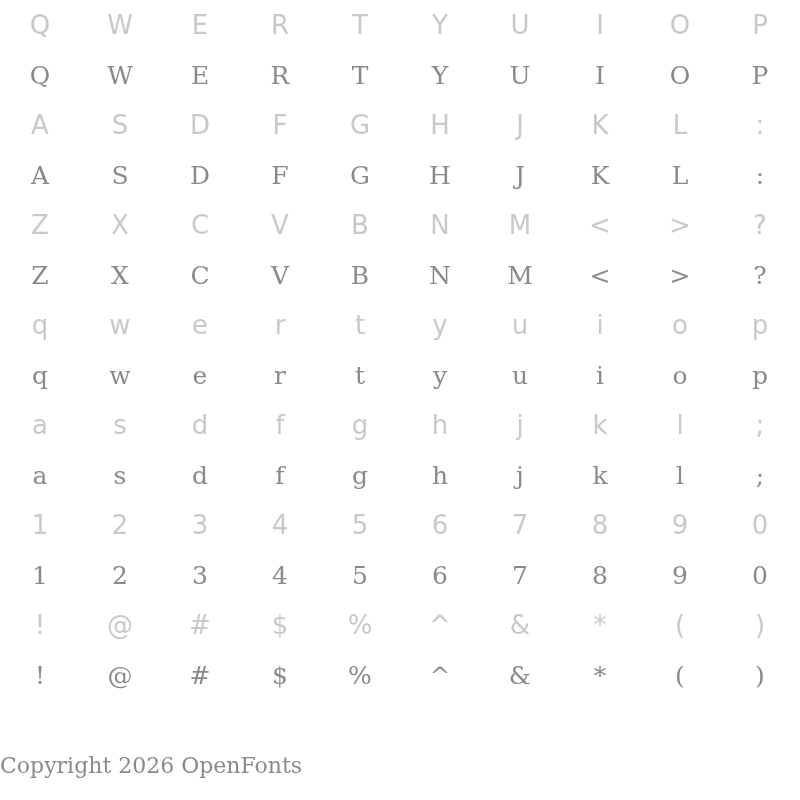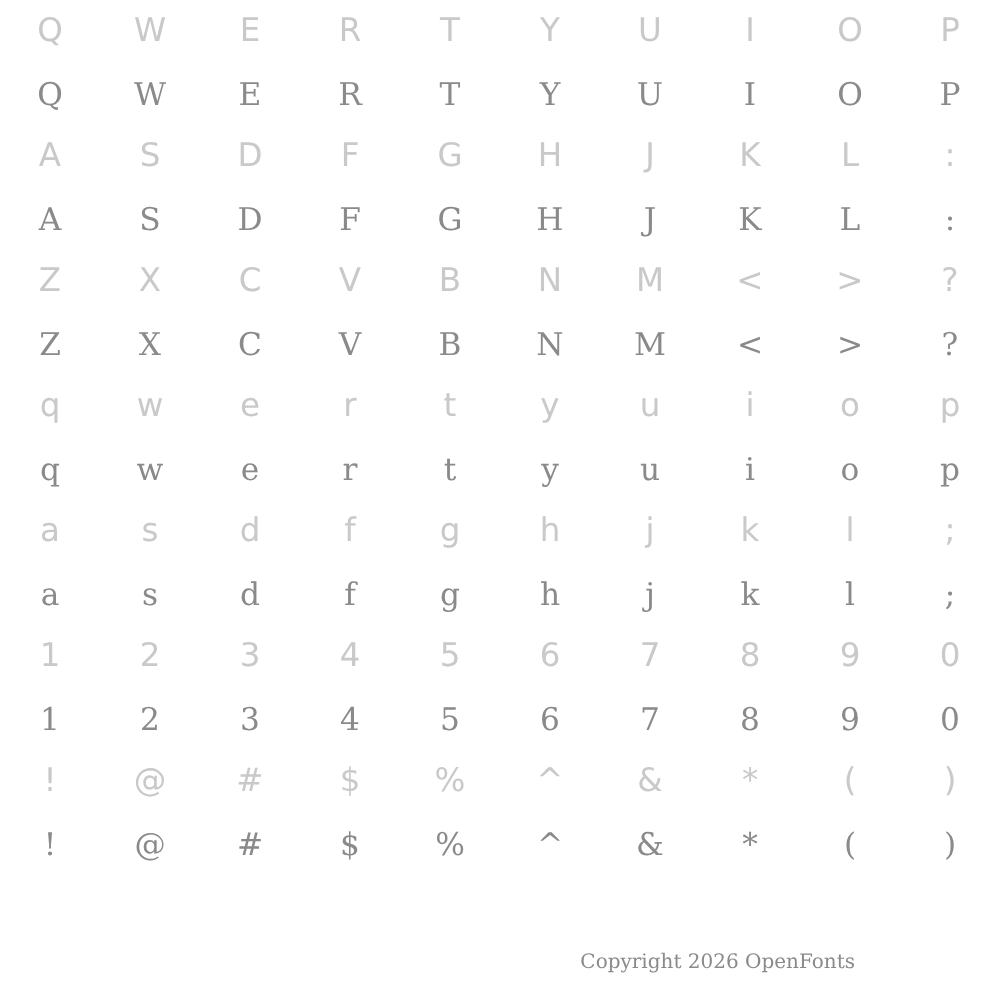--- a/index.html
+++ b/index.html
@@ -44,24 +44,23 @@
   .row-serif .cell {
     font-family: "DejaVu Serif", serif;
     font-size: 25px;
     color: #8a8a8a;
   }
   #footer {
     position: absolute;
     left: 0;
     right: 0;
     bottom: 22px;
-    text-align: right;
     padding-right: 116px;
     font-family: "DejaVu Serif", serif;
-    font-size: 16px;
+    font-size: 22px;
     color: #8a8a8a;
   }
 </style>
 </head>
 <body>
 
 <div id="specimen">
     <div class="glyph-row row-sans">
       <div class="cell">Q</div>
       <div class="cell">W</div>

